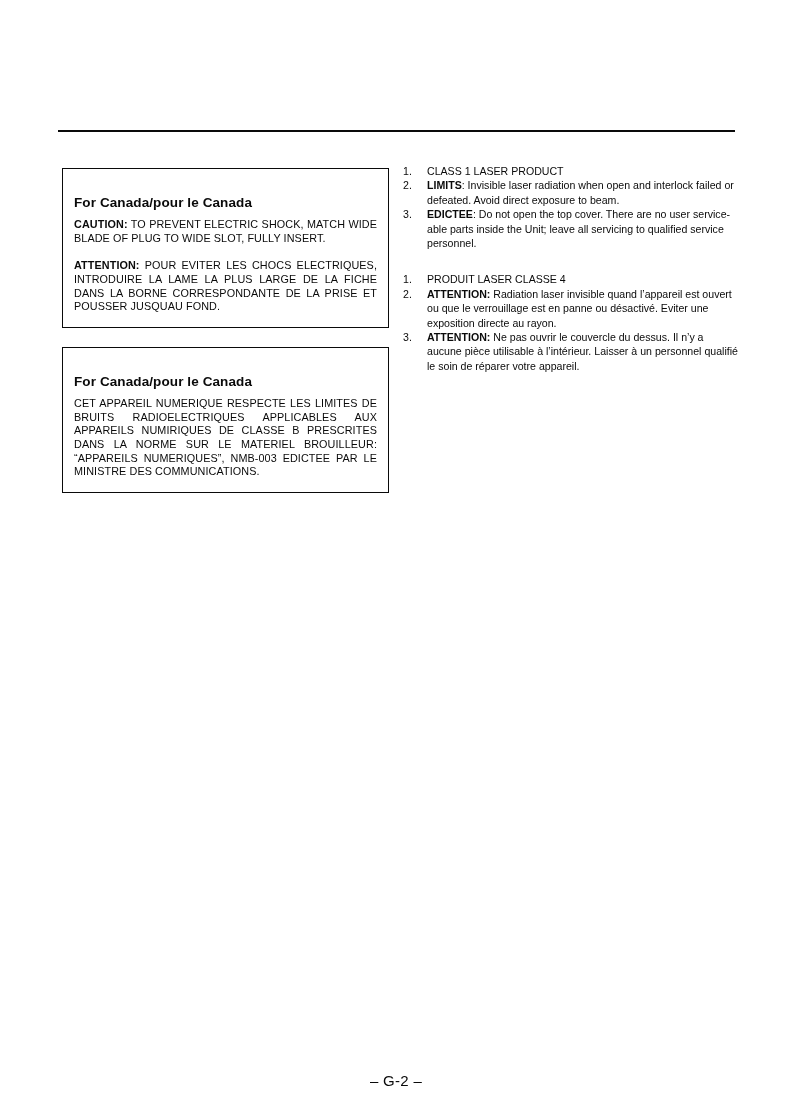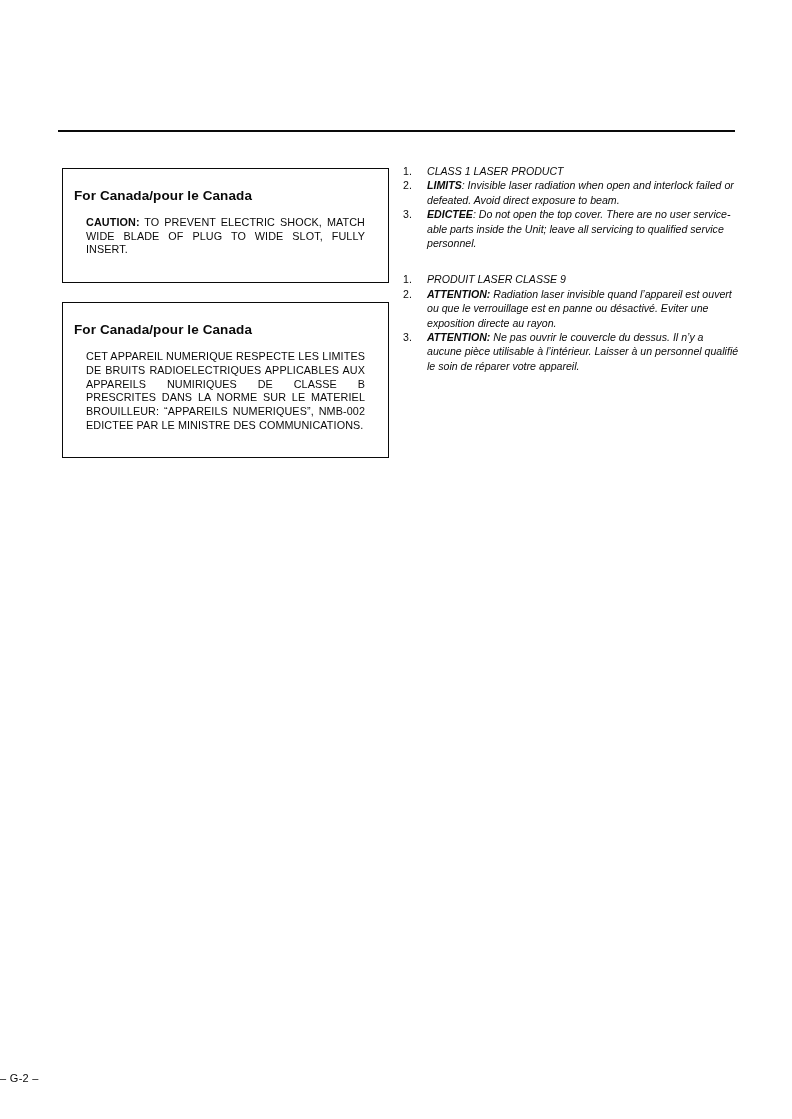--- a/index.html
+++ b/index.html
@@ -33,28 +33,28 @@
   .notice-box {
     box-sizing: border-box;
     border: 1.5px solid #0a0a0a;
     padding: 11px 11px 13px 11px;
     background: #ffffff;
   }
   .notice-box.second {
     margin-top: 19px;
   }
   .notice-title {
-    margin: 8px 0 7px 0;
+    margin: 15px 0 7px 0;
     font-size: 13.5px;
     line-height: 16px;
     font-weight: bold;
     letter-spacing: 0.1px;
   }
   .notice-box p {
-    margin: 12px;
+    margin: 0;
     font-size: 10.8px;
     line-height: 13.7px;
     text-align: justify;
     letter-spacing: 0.1px;
   }
   .notice-box p + p {
     margin-top: 13.7px;
   }
   .right-col {
     position: absolute;
@@ -74,53 +74,53 @@
     display: flex;
     font-size: 10.6px;
     line-height: 14.4px;
   }
   .list-num {
     flex: 0 0 24px;
     width: 24px;
   }
   .list-body {
     flex: 1 1 auto;
-    font-style: italic;
   }
   strong {
     font-weight: bold;
   }
   .footer {
     position: absolute;
     left: 0;
     top: 1072px;
     width: 100%;
-    text-align: left;
-    font-size: 11px;
+    text-align: center;
+    font-size: 15px;
     letter-spacing: 0.3px;
     color: #0a0a0a;
   }
 </style>
 </head>
 <body>
 
 <div class="page">
 
   <div class="top-rule"></div>
 
   <div class="left-col">
 
     <section class="notice-box">
       <h2 class="notice-title">For Canada/pour le Canada</h2>
       <p><strong>CAUTION:</strong><span> TO PREVENT ELECTRIC SHOCK, MATCH WIDE BLADE OF PLUG TO WIDE SLOT, FULLY INSERT.</span></p>
+      <p><strong>ATTENTION:</strong><span> POUR EVITER LES CHOCS ELECTRIQUES, INTRODUIRE LA LAME LA PLUS LARGE DE LA FICHE DANS LA BORNE CORRESPONDANTE DE LA PRISE ET POUSSER JUSQUAU FOND.</span></p>
     </section>
 
     <section class="notice-box second">
       <h2 class="notice-title">For Canada/pour le Canada</h2>
-      <p>CET APPAREIL NUMERIQUE RESPECTE LES LIMITES DE BRUITS RADIOELECTRIQUES APPLICABLES AUX APPAREILS NUMIRIQUES DE CLASSE B PRESCRITES DANS LA NORME SUR LE MATERIEL BROUILLEUR: “APPAREILS NUMERIQUES”, NMB-002 EDICTEE PAR LE MINISTRE DES COMMUNICATIONS.</p>
+      <p>CET APPAREIL NUMERIQUE RESPECTE LES LIMITES DE BRUITS RADIOELECTRIQUES APPLICABLES AUX APPAREILS NUMIRIQUES DE CLASSE B PRESCRITES DANS LA NORME SUR LE MATERIEL BROUILLEUR: “APPAREILS NUMERIQUES”, NMB-003 EDICTEE PAR LE MINISTRE DES COMMUNICATIONS.</p>
     </section>
 
   </div>
 
   <div class="right-col">
 
     <ol class="num-list english">
       <li class="list-row">
         <span class="list-num">1.</span>
         <span class="list-body"><strong></strong><span>CLASS 1 LASER PRODUCT</span></span>
@@ -131,21 +131,21 @@
       </li>
       <li class="list-row">
         <span class="list-num">3.</span>
         <span class="list-body"><strong>EDICTEE</strong><span>: Do not open the top cover. There are no user service-able parts inside the Unit; leave all servicing to qualified service personnel.</span></span>
       </li>
     </ol>
 
     <ol class="num-list french">
       <li class="list-row">
         <span class="list-num">1.</span>
-        <span class="list-body"><strong></strong><span>PRODUIT LASER CLASSE 9</span></span>
+        <span class="list-body"><strong></strong><span>PRODUIT LASER CLASSE 4</span></span>
       </li>
       <li class="list-row">
         <span class="list-num">2.</span>
         <span class="list-body"><strong>ATTENTION:</strong><span> Radiation laser invisible quand l’appareil est ouvert ou que le verrouillage est en panne ou désactivé. Eviter une exposition directe au rayon.</span></span>
       </li>
       <li class="list-row">
         <span class="list-num">3.</span>
         <span class="list-body"><strong>ATTENTION:</strong><span> Ne pas ouvrir le couvercle du dessus. Il n’y a aucune pièce utilisable à l’intérieur. Laisser à un personnel qualifié le soin de réparer votre appareil.</span></span>
       </li>
     </ol>

